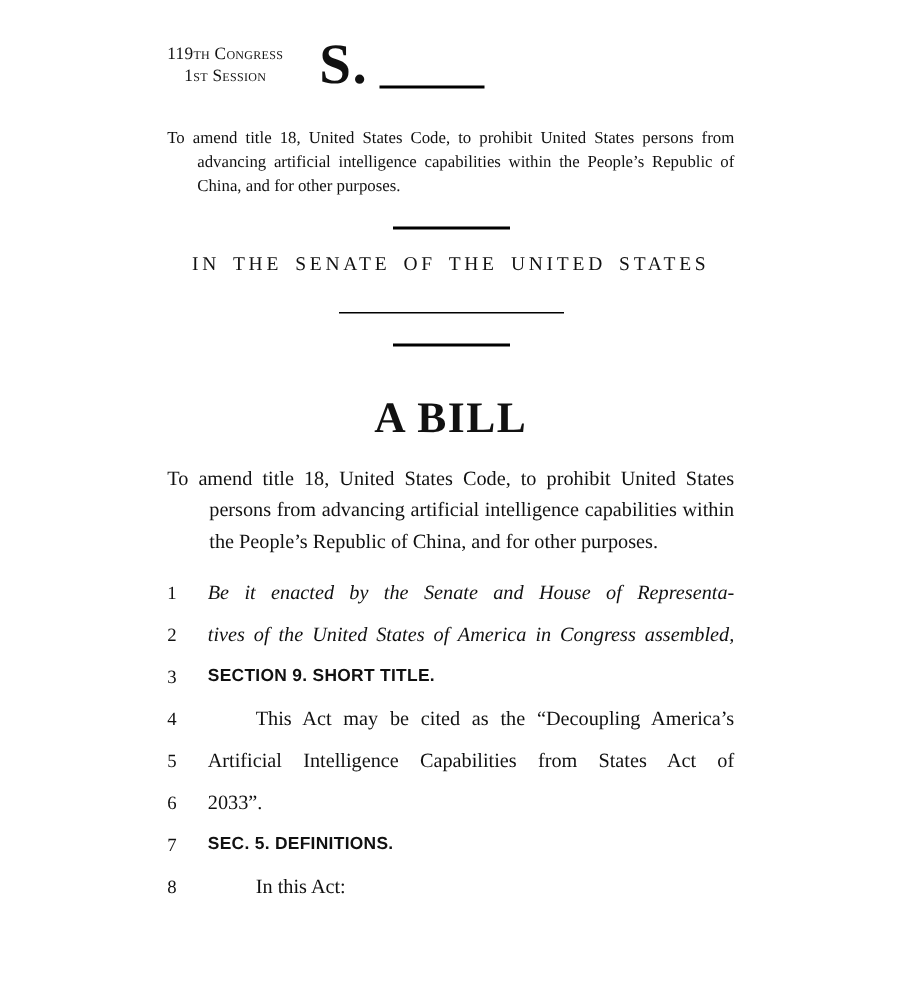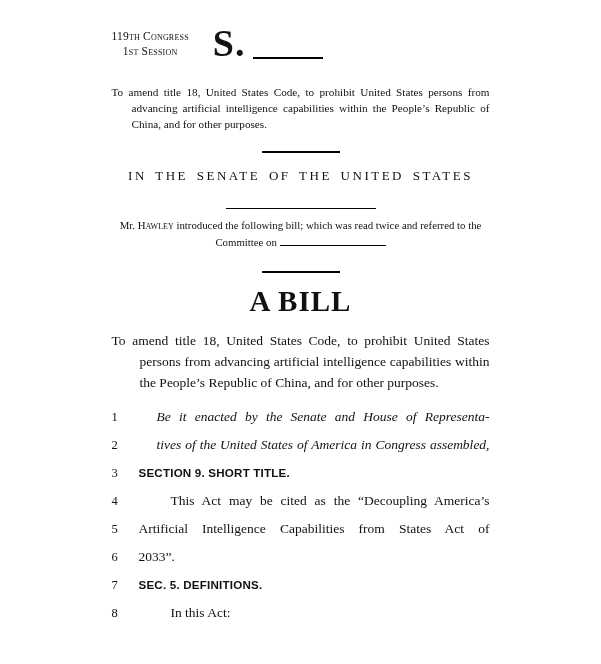--- a/index.html
+++ b/index.html
@@ -44,36 +44,36 @@
   }
 
   .action {
     margin-top:8px; text-align:center;
     font-size:10.8px; line-height:1.6;
   }
   .sc { font-variant:small-caps; }
   .blank-short { display:inline-block; width:106px; border-bottom:1px solid #000; height:10px; }
 
   .bill-heading {
-    margin-top:12px; text-align:center;
+    margin-top:32px; text-align:center;
     font-size:29px; font-weight:bold; letter-spacing:1px;
   }
 
   .long-title {
     margin-top:12px; font-size:13.5px; line-height:21px;
     text-align:justify; padding-left:28px; text-indent:-28px;
   }
 
   
   .body-lines { margin-top:10px; }
   .bill-line { display:flex; line-height:28px; font-size:13.5px; }
   .line-num  { width:27px; flex-shrink:0; font-size:12.5px; }
   .line-text { flex:1; }
   .fill    .line-text { text-align:justify; text-align-last:justify; }
-  .italic  .line-text { font-style:italic;margin-left:18px; }
+  .italic  .line-text { font-style:italic; }
   .heading .line-text {
     font-family:"Liberation Sans", sans-serif; font-weight:bold;
     font-size:11.6px; letter-spacing:0.2px;
   }
   .indent  .line-text { padding-left:32px; }
 </style>
 </head>
 <body>
 
 <div class="page">
@@ -88,21 +88,20 @@
   </div>
 
   <p class="preamble">To amend title 18, United States Code, to prohibit United States persons from advancing artificial intelligence capabilities within the People’s Republic of China, and for other purposes.</p>
 
   <div class="rule rule-a"></div>
 
   <div class="chamber">IN THE SENATE OF THE UNITED STATES</div>
 
   <div class="rule rule-b"></div>
 
-  <p class="action"><span>Mr. </span><span class="sc">Hawley</span><span> introduced the following bill; which was read twice and referred to the Committee on </span><span class="blank-short"></span></p>
 
   <div class="rule rule-c"></div>
 
   <div class="bill-heading">A BILL</div>
 
   <p class="long-title">To amend title 18, United States Code, to prohibit United States persons from advancing artificial intelligence capabilities within the People’s Republic of China, and for other purposes.</p>
 
   <div class="body-lines">
 
     <div class="bill-line italic fill">

